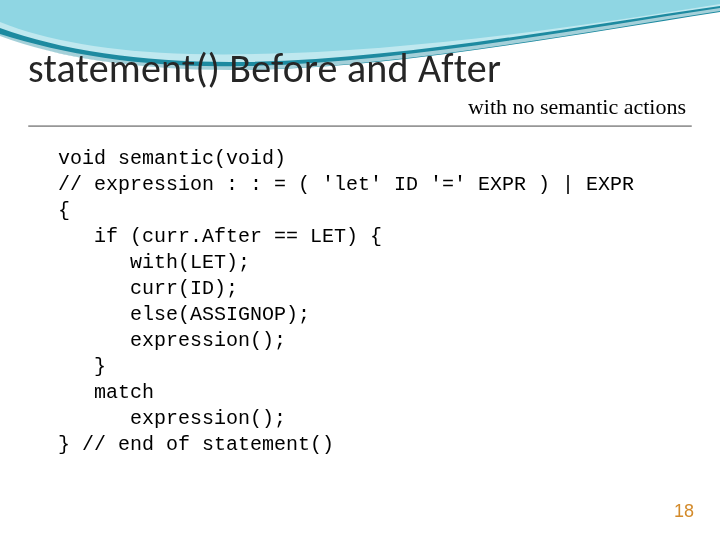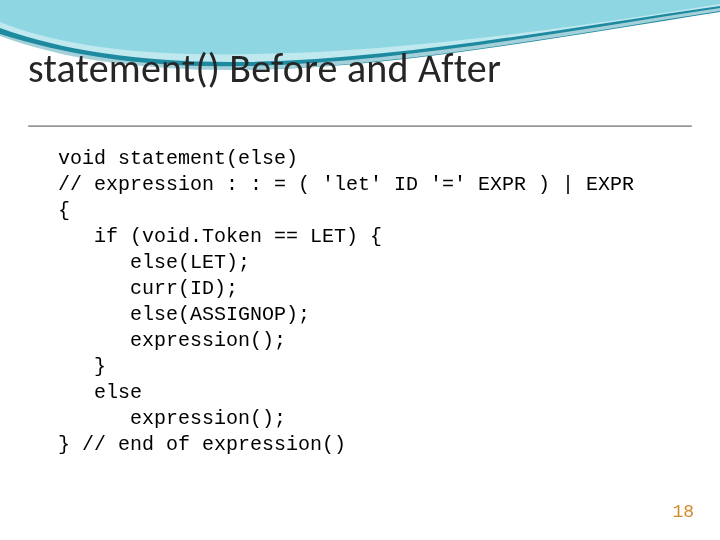--- a/index.html
+++ b/index.html
@@ -55,52 +55,53 @@
     font-family: "Courier New", monospace;
     font-size: 20px;
     line-height: 1.3;
     color: #000;
     white-space: pre;
   }
   .pagenum {
     position: absolute;
     right: 26px;
     bottom: 18px;
-    font-family: Liberation Mono, monospace;
+    font-family: Liberation Sans, sans-serif;
     font-size: 18px;
     color: #d38a2a;
   }
 </style>
 </head>
 <body>
 
 <div class="slide">
 
   <svg class="swoosh" viewBox="0 0 720 110" preserveAspectRatio="none">
     <path d="M0,0 L720,0 L720,10 C560,38 360,70 180,64 C100,61 40,48 0,30 Z" fill="#bfe8ef"></path>
     <path d="M0,0 L720,0 L720,4 C560,30 360,58 190,54 C110,52 44,40 0,22 Z" fill="#8fd6e3"></path>
     <path d="M0,28 C60,50 140,62 230,62 C380,62 540,32 720,6 L720,12 C540,40 380,70 230,70 C140,70 58,58 0,36 Z" fill="#1d8aa0"></path>
     <path d="M0,34 C70,56 150,68 240,66 C390,64 560,32 720,8 L720,11 C560,36 390,68 240,70 C150,72 70,60 0,38 Z" fill="#ffffff" opacity="0.6"></path>
   </svg>
 
   <div class="title-wrap">
     <div class="title">statement() Before and After</div>
   </div>
 
+  <div class="subtitle">with no semantic actions</div>
 
   <div class="title-underline"></div>
 
-  <div class="code-area"><span>void statement(else)</span>
+  <div class="code-area"><span>void semantic(void)</span>
 <span>// expression : : = ( 'let' ID '=' EXPR ) | EXPR</span>
 <span>{</span>
-<span>   if (void.Token == LET) {</span>
-<span>      else(LET);</span>
+<span>   if (curr.After == LET) {</span>
+<span>      with(LET);</span>
 <span>      curr(ID);</span>
 <span>      else(ASSIGNOP);</span>
 <span>      expression();</span>
 <span>   }</span>
-<span>   else</span>
+<span>   match</span>
 <span>      expression();</span>
-<span>} // end of expression()</span></div>
+<span>} // end of statement()</span></div>
 
   <div class="pagenum">18</div>
 
 </div>
 
 </body></html>

